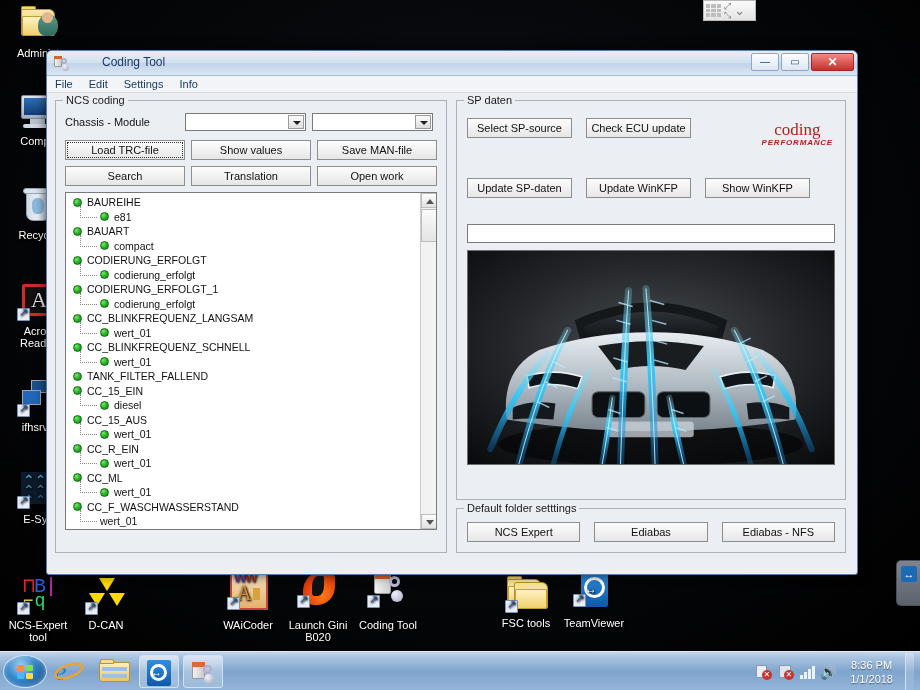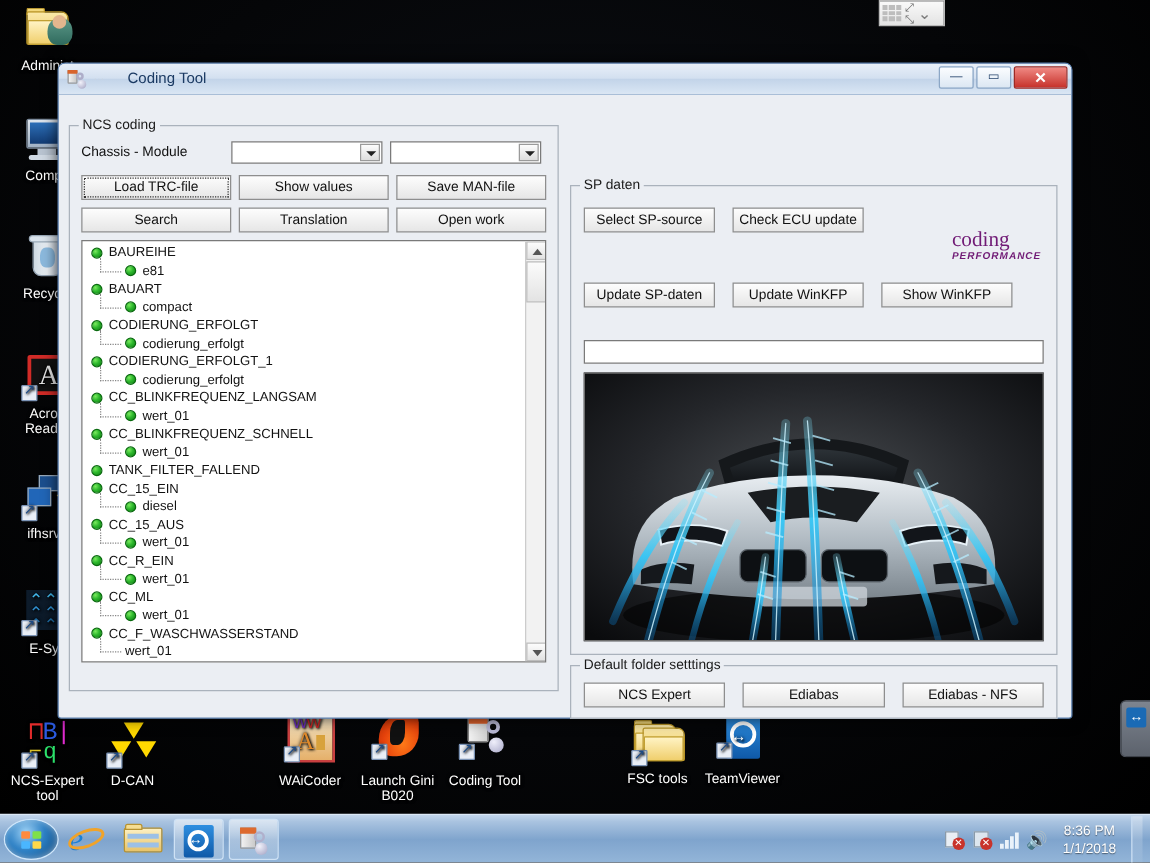--- a/index.html
+++ b/index.html
@@ -185,26 +185,26 @@
   .sbtn.up:after   { border-bottom: 5px solid #555; }
   .sbtn.down:after { border-top: 5px solid #555; }
   #sthumb {
     position: absolute; left: 0; top: 16px; width: 16px; height: 33px;
     background: linear-gradient(#fbfbfb,#e3e3e3); border: 1px solid #bdbdbd;
     cursor: pointer;
   }
 
   
   #rightpanel { width: 390px; height: 100%; display: flex; flex-direction: column; }
-  #spgroup { height: 400px; padding: 13px 10px 10px 10px; position: relative; margin-top: 48px; }
+  #spgroup { height: 400px; padding: 13px 10px 10px 10px; position: relative; }
   .sprow { display: flex; gap: 14px; }
   .sprow .btn { width: 105px; }
   #logo {
-    position: absolute; right: 12px; top: 34px; text-align: left;
-    color: #701a75; line-height: 1;
+    position: absolute; right: 12px; top: 20px; text-align: center;
+    color: #b91c1c; line-height: 1;
   }
   #logo .l1 { font-size: 17px; font-family: "Liberation Serif", serif; }
   #logo .l2 { font-size: 8px; letter-spacing: .8px; font-style: italic; font-weight: bold; margin-top: 1px; }
 
   #spfield {
     margin-top: 26px; height: 19px; background: #fff; border: 1px solid #7a7a7a;
   }
   #carbox {
     margin-top: 7px; height: 215px; border: 1px solid #6d6d6d; overflow: hidden;
     position: relative; background: #0b0d10;
@@ -461,20 +461,26 @@
           </div>
         <div class="wbtn max">
             <span>▭</span>
           </div>
         <div class="wbtn close">
             <span>✕</span>
           </div>
       </div>
     </div>
 
+    <div id="menubar">
+      <span class="mi">File</span>
+      <span class="mi">Edit</span>
+      <span class="mi">Settings</span>
+      <span class="mi">Info</span>
+    </div>
 
     <div id="winbody">
 
       <div id="leftpanel">
         <div class="group" id="ncsgroup">
           <span class="legend">NCS coding</span>
 
           <div class="rowcombo">
             <span class="lbl">Chassis - Module</span>
             <div class="combo c1">

